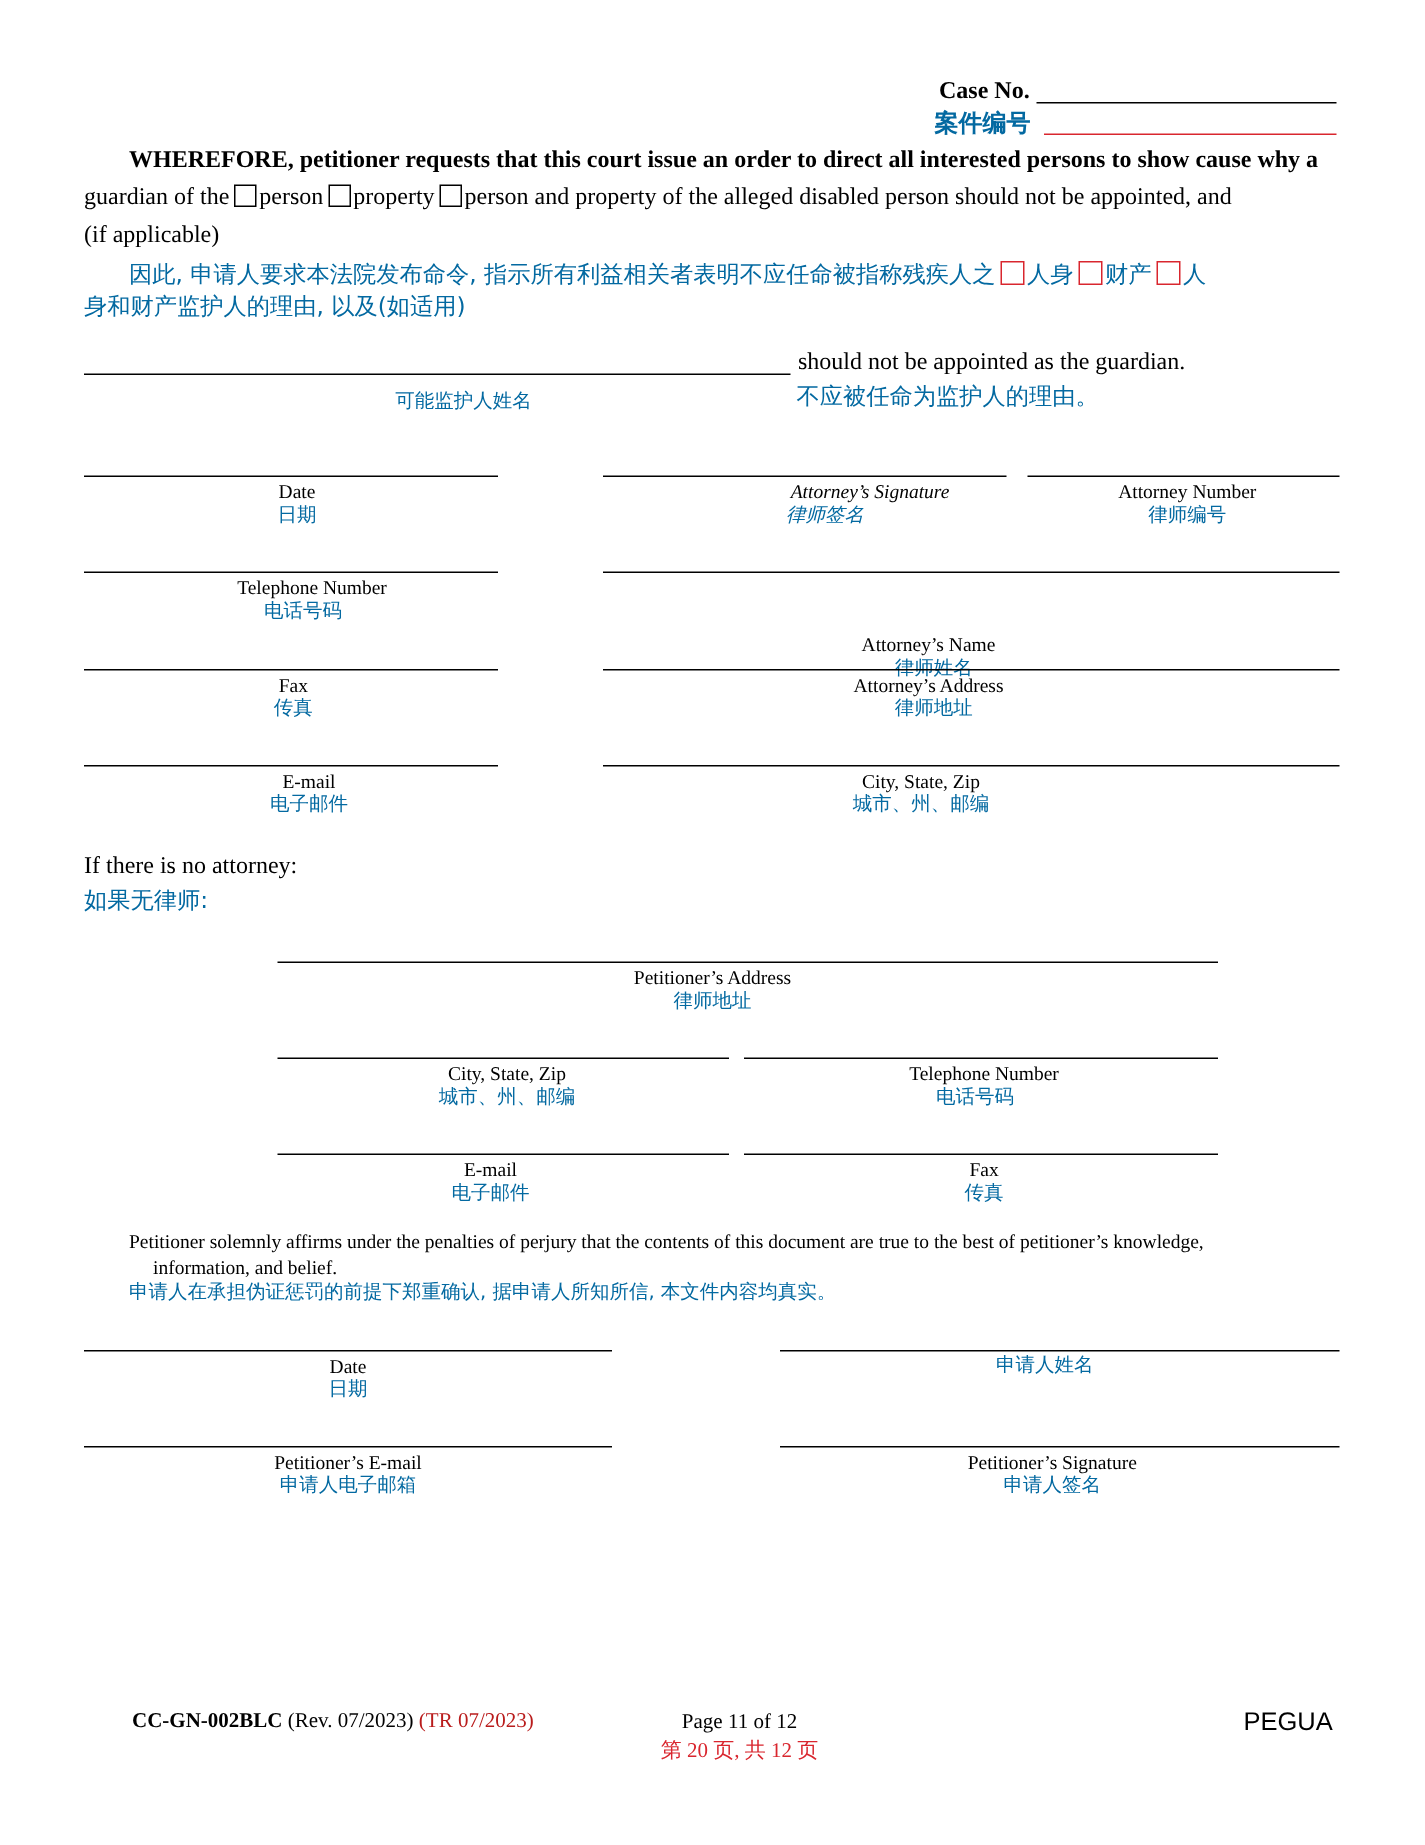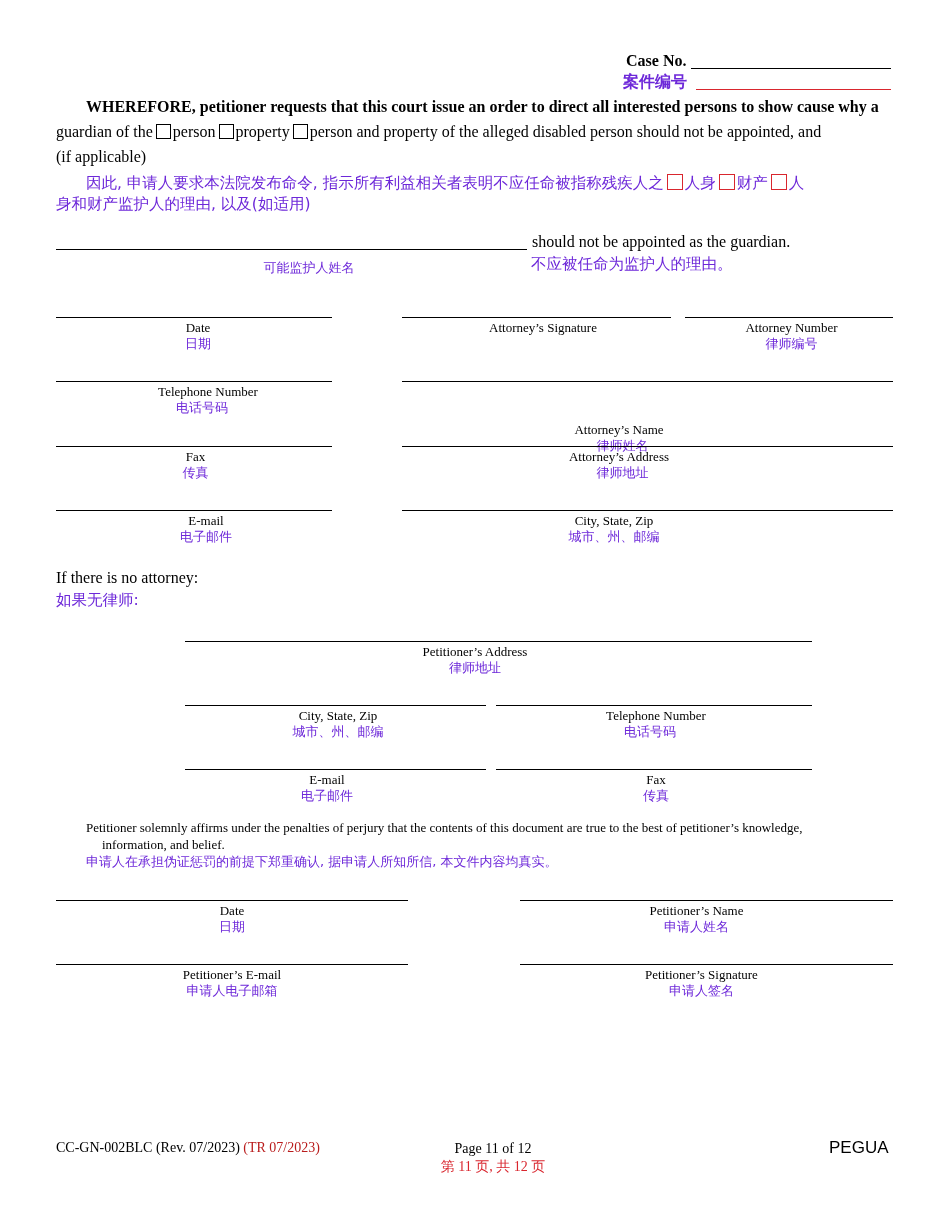--- a/index.html
+++ b/index.html
@@ -1,20 +1,20 @@
 <!DOCTYPE html>
 <html><head>
 <meta charset="utf-8">
 <style>
   html, body { margin:0; padding:0; background:#ffffff; }
   body { width:950px; height:1230px; position:relative; overflow:hidden;
          font-family:"Liberation Serif", "DejaVu Serif", serif; color:#000; }
   .abs { position:absolute; }
   .en { color:#000; }
-  .zh { color:#6d28d9; font-family:"DejaVu Sans", "Liberation Sans", sans-serif; }
+  .zh { color:#0369a1; font-family:"DejaVu Sans", "Liberation Sans", sans-serif; }
   .line { position:absolute; height:0; border-top:1px solid #000; }
   .line.red { border-top-color:#d9262e; }
   .lbl { position:absolute; text-align:center; font-size:13px; line-height:16px; }
   .lbl .zh { font-size:13px; display:block; }
   .lbl .en { display:block; }
   .cb { display:inline-block; width:15px; height:15px; border:1px solid #000; vertical-align:-2px; margin:0 2px 0 3px; box-sizing:border-box; background:#fff; cursor:pointer; }
   .cb.red { border-color:#d9262e; width:16px; height:16px; }
   .p16 { font-size:16px; line-height:25px; }
   .zh16 { font-size:15.5px; line-height:21px; }
   .p13 { font-size:13px; line-height:16px; }
@@ -51,22 +51,23 @@
 </div>
 
 <div>
 
   <div class="line" style="left:56px; top:317px; width:276px;"></div>
   <div class="lbl" style="left:56px; top:320px; width:284px;">
     <span class="en">Date</span>
     <span class="zh">日期</span>
   </div>
   <div class="line" style="left:402px; top:317px; width:269px;"></div>
-  <div class="lbl" style="left:387px; top:320px; width:312px;">
+  <div class="lbl" style="left:424px; top:320px; width:312px;font-style:italic;">
     <span class="en">Attorney’s Signature</span>
+    <span class="zh" style="padding-right:60px;">律师签名</span>
   </div>
   <div class="line" style="left:685px; top:317px; width:208px;"></div>
   <div class="lbl" style="left:685px; top:320px; width:213px;">
     <span class="en">Attorney Number</span>
     <span class="zh">律师编号</span>
   </div>
 
   <div class="line" style="left:56px; top:381px; width:276px;"></div>
   <div class="lbl" style="left:56px; top:384px; width:304px;">
     <span class="en">Telephone Number</span>
@@ -141,38 +142,37 @@
 </div>
 
 <div>
   <div class="line" style="left:56px; top:900px; width:352px;"></div>
   <div class="lbl" style="left:56px; top:903px; width:352px;">
     <span class="en">Date</span>
     <span class="zh">日期</span>
   </div>
   <div class="line" style="left:520px; top:900px; width:373px;"></div>
   <div class="lbl" style="left:520px; top:903px; width:353px;">
-    <span class="en">Petitioner’s Name</span>
     <span class="zh">申请人姓名</span>
   </div>
 
   <div class="line" style="left:56px; top:964px; width:352px;"></div>
   <div class="lbl" style="left:56px; top:967px; width:352px;">
     <span class="en">Petitioner’s E-mail</span>
     <span class="zh">申请人电子邮箱</span>
   </div>
   <div class="line" style="left:520px; top:964px; width:373px;"></div>
   <div class="lbl" style="left:520px; top:967px; width:363px;">
     <span class="en">Petitioner’s Signature</span>
     <span class="zh">申请人签名</span>
   </div>
 </div>
 
 <div>
   <div class="abs" style="left:56px; top:1140px; font-size:14px; white-space:nowrap;">
-    <span class="en" style="font-weight:normal;">CC-GN-002BLC</span>
+    <span class="en" style="font-weight:bold;margin-left:32px;">CC-GN-002BLC</span>
     <span class="en">(Rev. 07/2023)</span>
     <span style="color:#b91c1c;">(TR 07/2023)</span>
   </div>
   <div class="abs en" style="left:395px; top:1141px; width:196px; text-align:center; font-size:14px;">Page 11 of 12</div>
-  <div class="abs" style="left:395px; top:1158px; width:196px; text-align:center; font-size:14px; color:#d9262e; font-family:'Liberation Serif', serif;">第 11 页, 共 12 页</div>
+  <div class="abs" style="left:395px; top:1158px; width:196px; text-align:center; font-size:14px; color:#d9262e; font-family:'Liberation Serif', serif;">第 20 页, 共 12 页</div>
   <div class="abs en" style="left:829px; top:1138px; font-size:17px; font-family:'Liberation Sans', sans-serif;">PEGUA</div>
 </div>
 
 </body></html>

